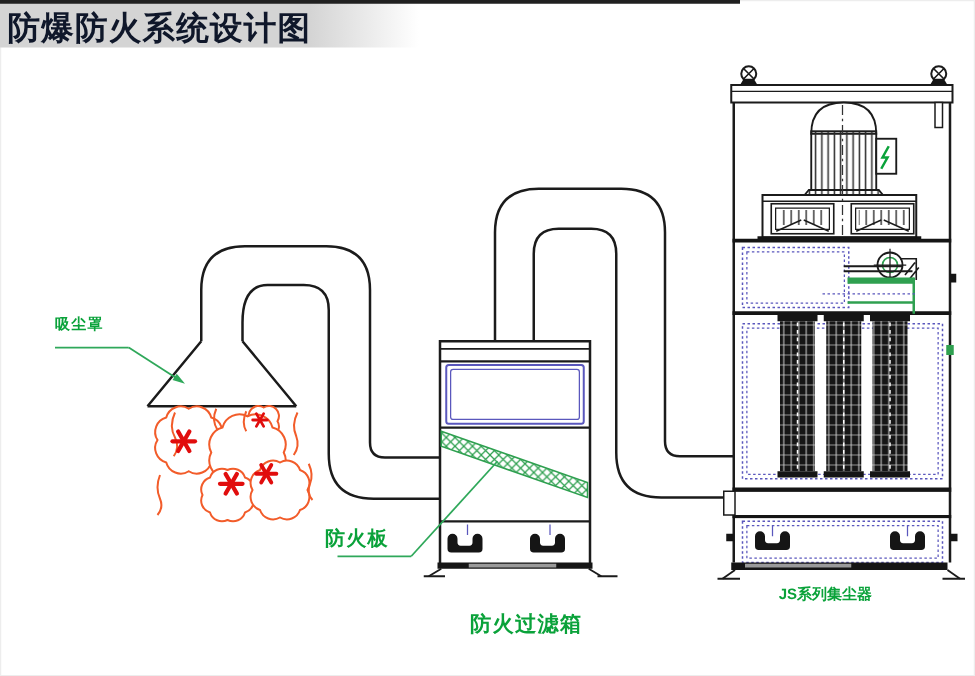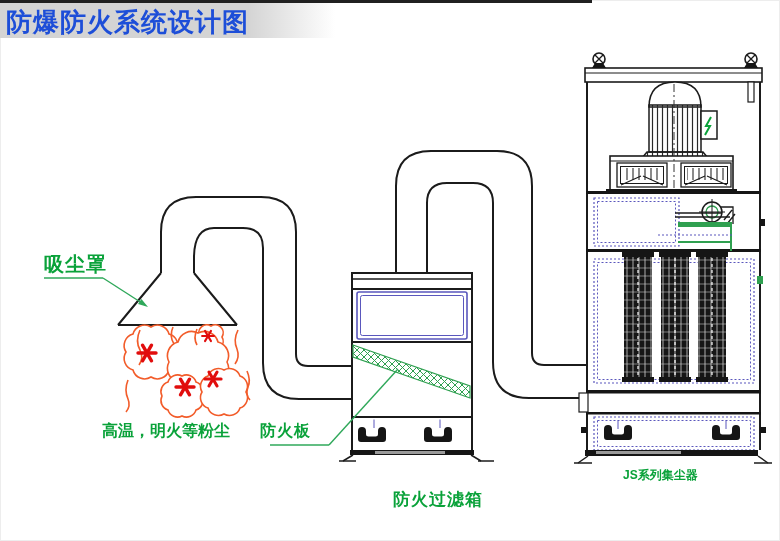--- a/index.html
+++ b/index.html
@@ -1,27 +1,27 @@
 <!DOCTYPE html>
 <html><head>
 <meta charset="utf-8">
 <style>
   html,body{margin:0;padding:0;background:#fff;}
   .stage{position:relative;width:780px;height:541px;background:#ffffff;overflow:hidden;
          font-family:"Liberation Sans","DejaVu Sans",sans-serif;box-shadow:inset 0 0 0 1px #ededed;}
   .titlebar{position:absolute;left:0;top:0;width:340px;height:38px;
             background:linear-gradient(to right,#d4d4d4 0,#d4d4d4 248px,rgba(212,212,212,0) 335px);}
   .titlebar-strip{position:absolute;left:0;top:0;width:592px;height:3px;background:#202020;}
-  .page-title{position:absolute;left:6px;top:5px;font-size:26px;font-weight:bold;color:#1d4ed8;
+  .page-title{position:absolute;left:6px;top:5px;font-size:26px;font-weight:bold;color:#0f172a;
               letter-spacing:1px;white-space:nowrap;}
   .lbl{position:absolute;font-weight:bold;color:#0aa23a;white-space:nowrap;}
-  .lbl-hood{left:44px;top:251px;font-size:20px;letter-spacing:1px;}
+  .lbl-hood{left:44px;top:251px;font-size:12px;letter-spacing:1px;}
   .lbl-dust{left:102px;top:421px;font-size:16px;}
   .lbl-board{left:260px;top:421px;font-size:16px;letter-spacing:1px;}
-  .lbl-filterbox{left:376px;top:488px;font-size:17px;letter-spacing:1px;margin-left:17px;}
+  .lbl-filterbox{left:376px;top:488px;font-size:17px;letter-spacing:1px;}
   .lbl-collector{left:623px;top:467px;font-size:12px;}
   svg{position:absolute;left:0;top:0;}
 </style>
 </head>
 <body>
 
 <div class="stage">
 
   <div class="titlebar"></div>
   <div class="titlebar-strip"></div>
@@ -248,18 +248,17 @@
     <g stroke="#2fa85a" stroke-width="1.4" fill="none">
       <line x1="44" y1="278" x2="103" y2="278"></line>
       <line x1="103" y1="278" x2="145" y2="305"></line>
       <polygon points="148,307 138,304 141.4,299" fill="#2fa85a" stroke="none"></polygon>
       <line x1="270" y1="445" x2="329" y2="445"></line>
       <line x1="329" y1="445" x2="398" y2="369"></line>
     </g>
   </svg>
 
   <div class="lbl lbl-hood">吸尘罩</div>
-  <div class="lbl lbl-dust">高温，明火等粉尘</div>
   <div class="lbl lbl-board">防火板</div>
   <div class="lbl lbl-filterbox">防火过滤箱</div>
   <div class="lbl lbl-collector">JS系列集尘器</div>
 
 </div>
 
 </body></html>

